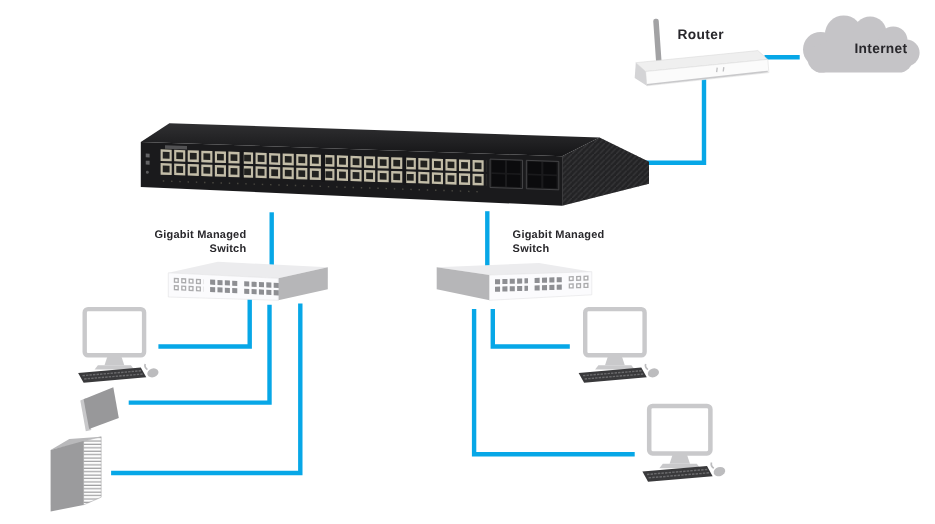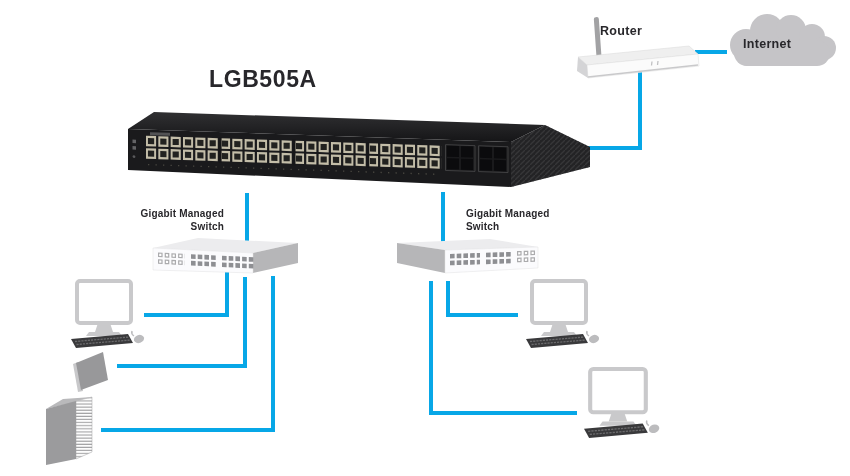--- a/index.html
+++ b/index.html
@@ -5,22 +5,22 @@
 <style>
   html,body { margin:0; padding:0; background:#ffffff; }
   .stage {
     position:relative; width:850px; height:476px; background:#ffffff;
     font-family:"Liberation Sans", sans-serif; color:var(--text,#28272b);
     overflow:hidden;
   }
   .stage svg { position:absolute; left:0; top:0; }
   .lbl { position:absolute; font-weight:700; color:var(--text,#28272b); }
   .lbl-title  { left:209px; top:66px;  font-size:23px; letter-spacing:.6px; }
-  .lbl-router { left:600px; top:24px;  font-size:12.5px; letter-spacing:.3px; }
-  .lbl-internet { left:743px; top:37px; width:82px; text-align:left; font-size:12.5px; letter-spacing:.3px; }
+  .lbl-router { left:616px; top:24px;  font-size:12.5px; letter-spacing:.3px; }
+  .lbl-internet { left:743px; top:37px; width:82px; text-align:right; font-size:12.5px; letter-spacing:.3px; }
   .lbl-sw { font-size:10px; line-height:13px; letter-spacing:.2px; }
   .lbl-sw-left  { left:98px;  top:207px; width:126px; text-align:right; }
   .lbl-sw-right { left:466px; top:207px; width:126px; text-align:left; }
   .conn { stroke:var(--connection,#07a7e7); stroke-width:4; fill:none; stroke-linecap:butt; stroke-linejoin:miter; }
   .cloud-part { fill:var(--cloud,#c5c4c7); }
 </style>
 </head>
 <body>
 
 <div class="stage">
@@ -158,21 +158,20 @@
     </g>
 
     <g>
       <polygon points="46,409 63,399 92,397 76,402" fill="#b9b9bb"></polygon>
       <polygon points="76,401 92,397 92,452 76,459" fill="#fdfdfd" stroke="#b5b5b7" stroke-width="0.6"></polygon>
       <polygon points="76,401 92,397 92,452 76,459" fill="url(#hvent)"></polygon>
       <polygon points="46,409 76,401 76,459 46,465" fill="#9b9b9d"></polygon>
     </g>
   </svg>
 
-  <div class="lbl lbl-title">LGB505A</div>
   <div class="lbl lbl-router">Router</div>
   <div class="lbl lbl-internet">Internet</div>
 
   <div class="lbl lbl-sw lbl-sw-left">
     <div>Gigabit Managed</div>
     <div>Switch</div>
   </div>
 
   <div class="lbl lbl-sw lbl-sw-right">
     <div>Gigabit Managed</div>

